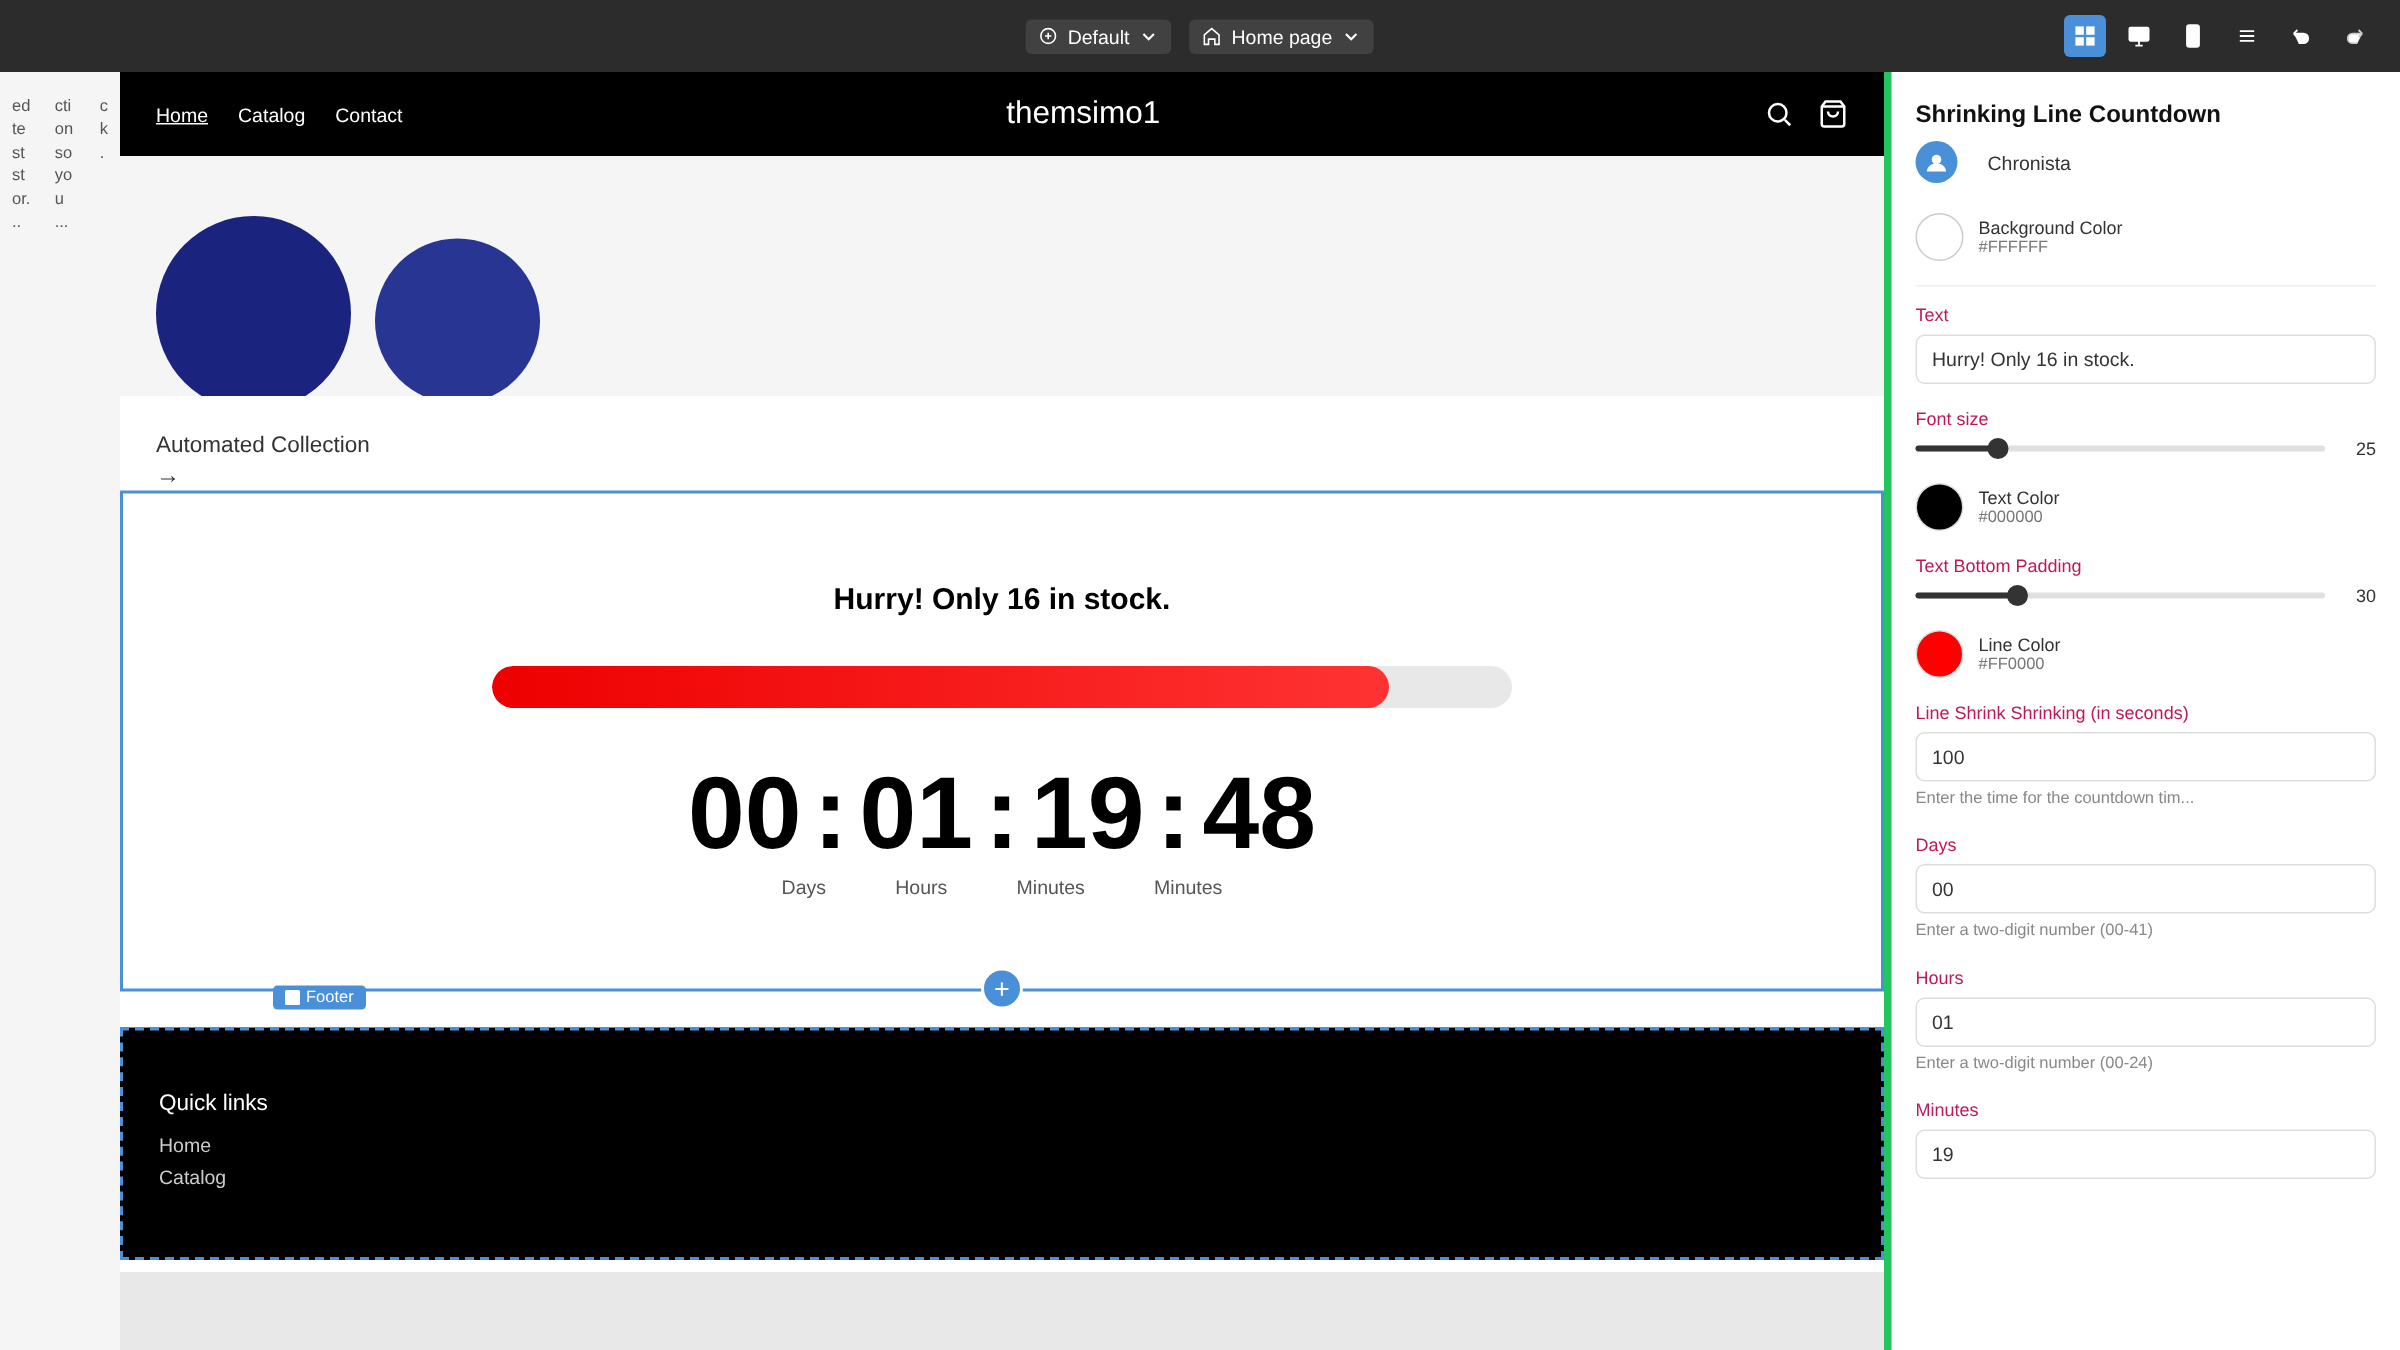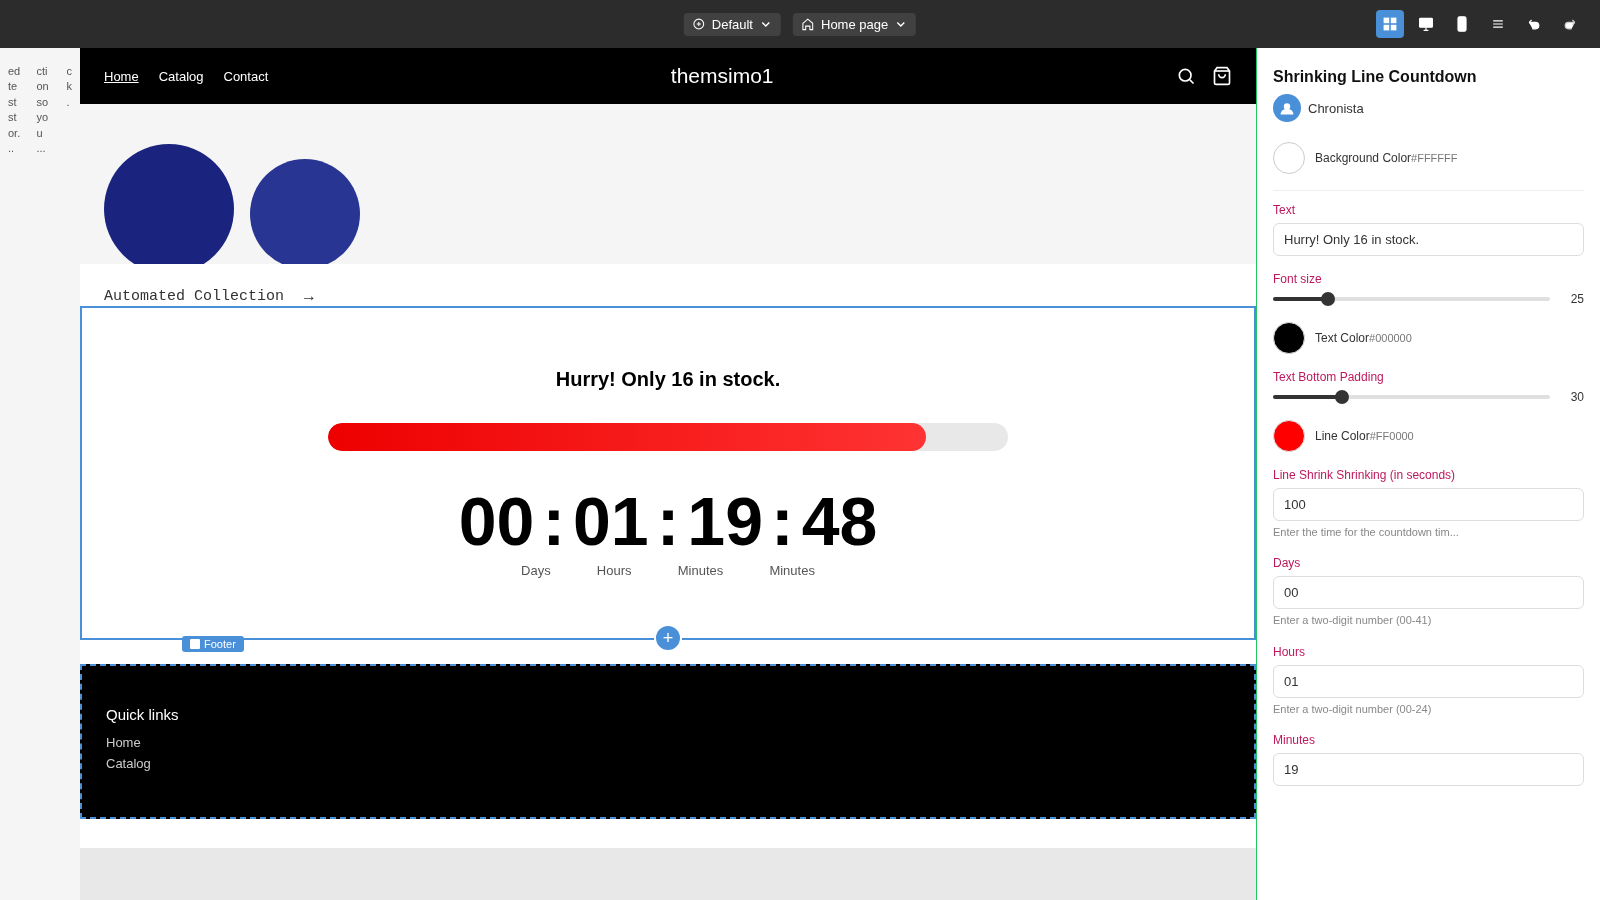--- a/index.html
+++ b/index.html
@@ -149,23 +149,22 @@
     
     .automated-collection {
       background: #fff;
       padding: 24px 24px 0;
       display: flex;
       justify-content: space-between;
       align-items: center;
     }
     .automated-collection-left {
       display: flex;
-      flex-direction: row;
-      gap: 20px;
-      font-family: Liberation Mono, monospace;
+      flex-direction: column;
+      gap: 4px;
     }
     .ac-title { font-size: 15px; color: #333; }
     .ac-arrow { font-size: 16px; color: #333; }
 
     
     .countdown-section {
       border: 2px solid #4a90d9;
       margin: 0;
       background: #fff;
       padding: 60px 24px 60px;
@@ -282,36 +281,36 @@
       display: block;
       margin-bottom: 6px;
       cursor: pointer;
       text-decoration: none;
     }
 
     
     .right-panel {
       width: 344px;
       background: #fff;
-      border-left: 1px solid #22c55e;
+      border-left: 5px solid #22c55e;
       overflow-y: auto;
       flex-shrink: 0;
       padding: 20px 16px;
     }
 
     .panel-title {
       font-size: 16px;
       font-weight: 600;
       color: #111;
       margin-bottom: 8px;
     }
     .panel-author {
       display: flex;
       align-items: center;
-      gap: 7px;
+      gap: 20px;
       margin-bottom: 20px;
     }
     .author-avatar {
       width: 28px; height: 28px;
       border-radius: 50%;
       background: #4a90d9;
       overflow: hidden;
       display: flex; align-items: center; justify-content: center;
     }
     .author-name {
@@ -334,22 +333,21 @@
       margin-bottom: 16px;
     }
     .color-swatch {
       width: 32px; height: 32px;
       border-radius: 50%;
       border: 1px solid #ddd;
       flex-shrink: 0;
     }
     .color-info {
       display: flex;
-      flex-direction: row;
-      align-items: center;
+      flex-direction: column;
     }
     .color-name-label {
       font-size: 12px;
       font-weight: 500;
       color: #333;
     }
     .color-hex {
       font-size: 11px;
       color: #777;
     }

